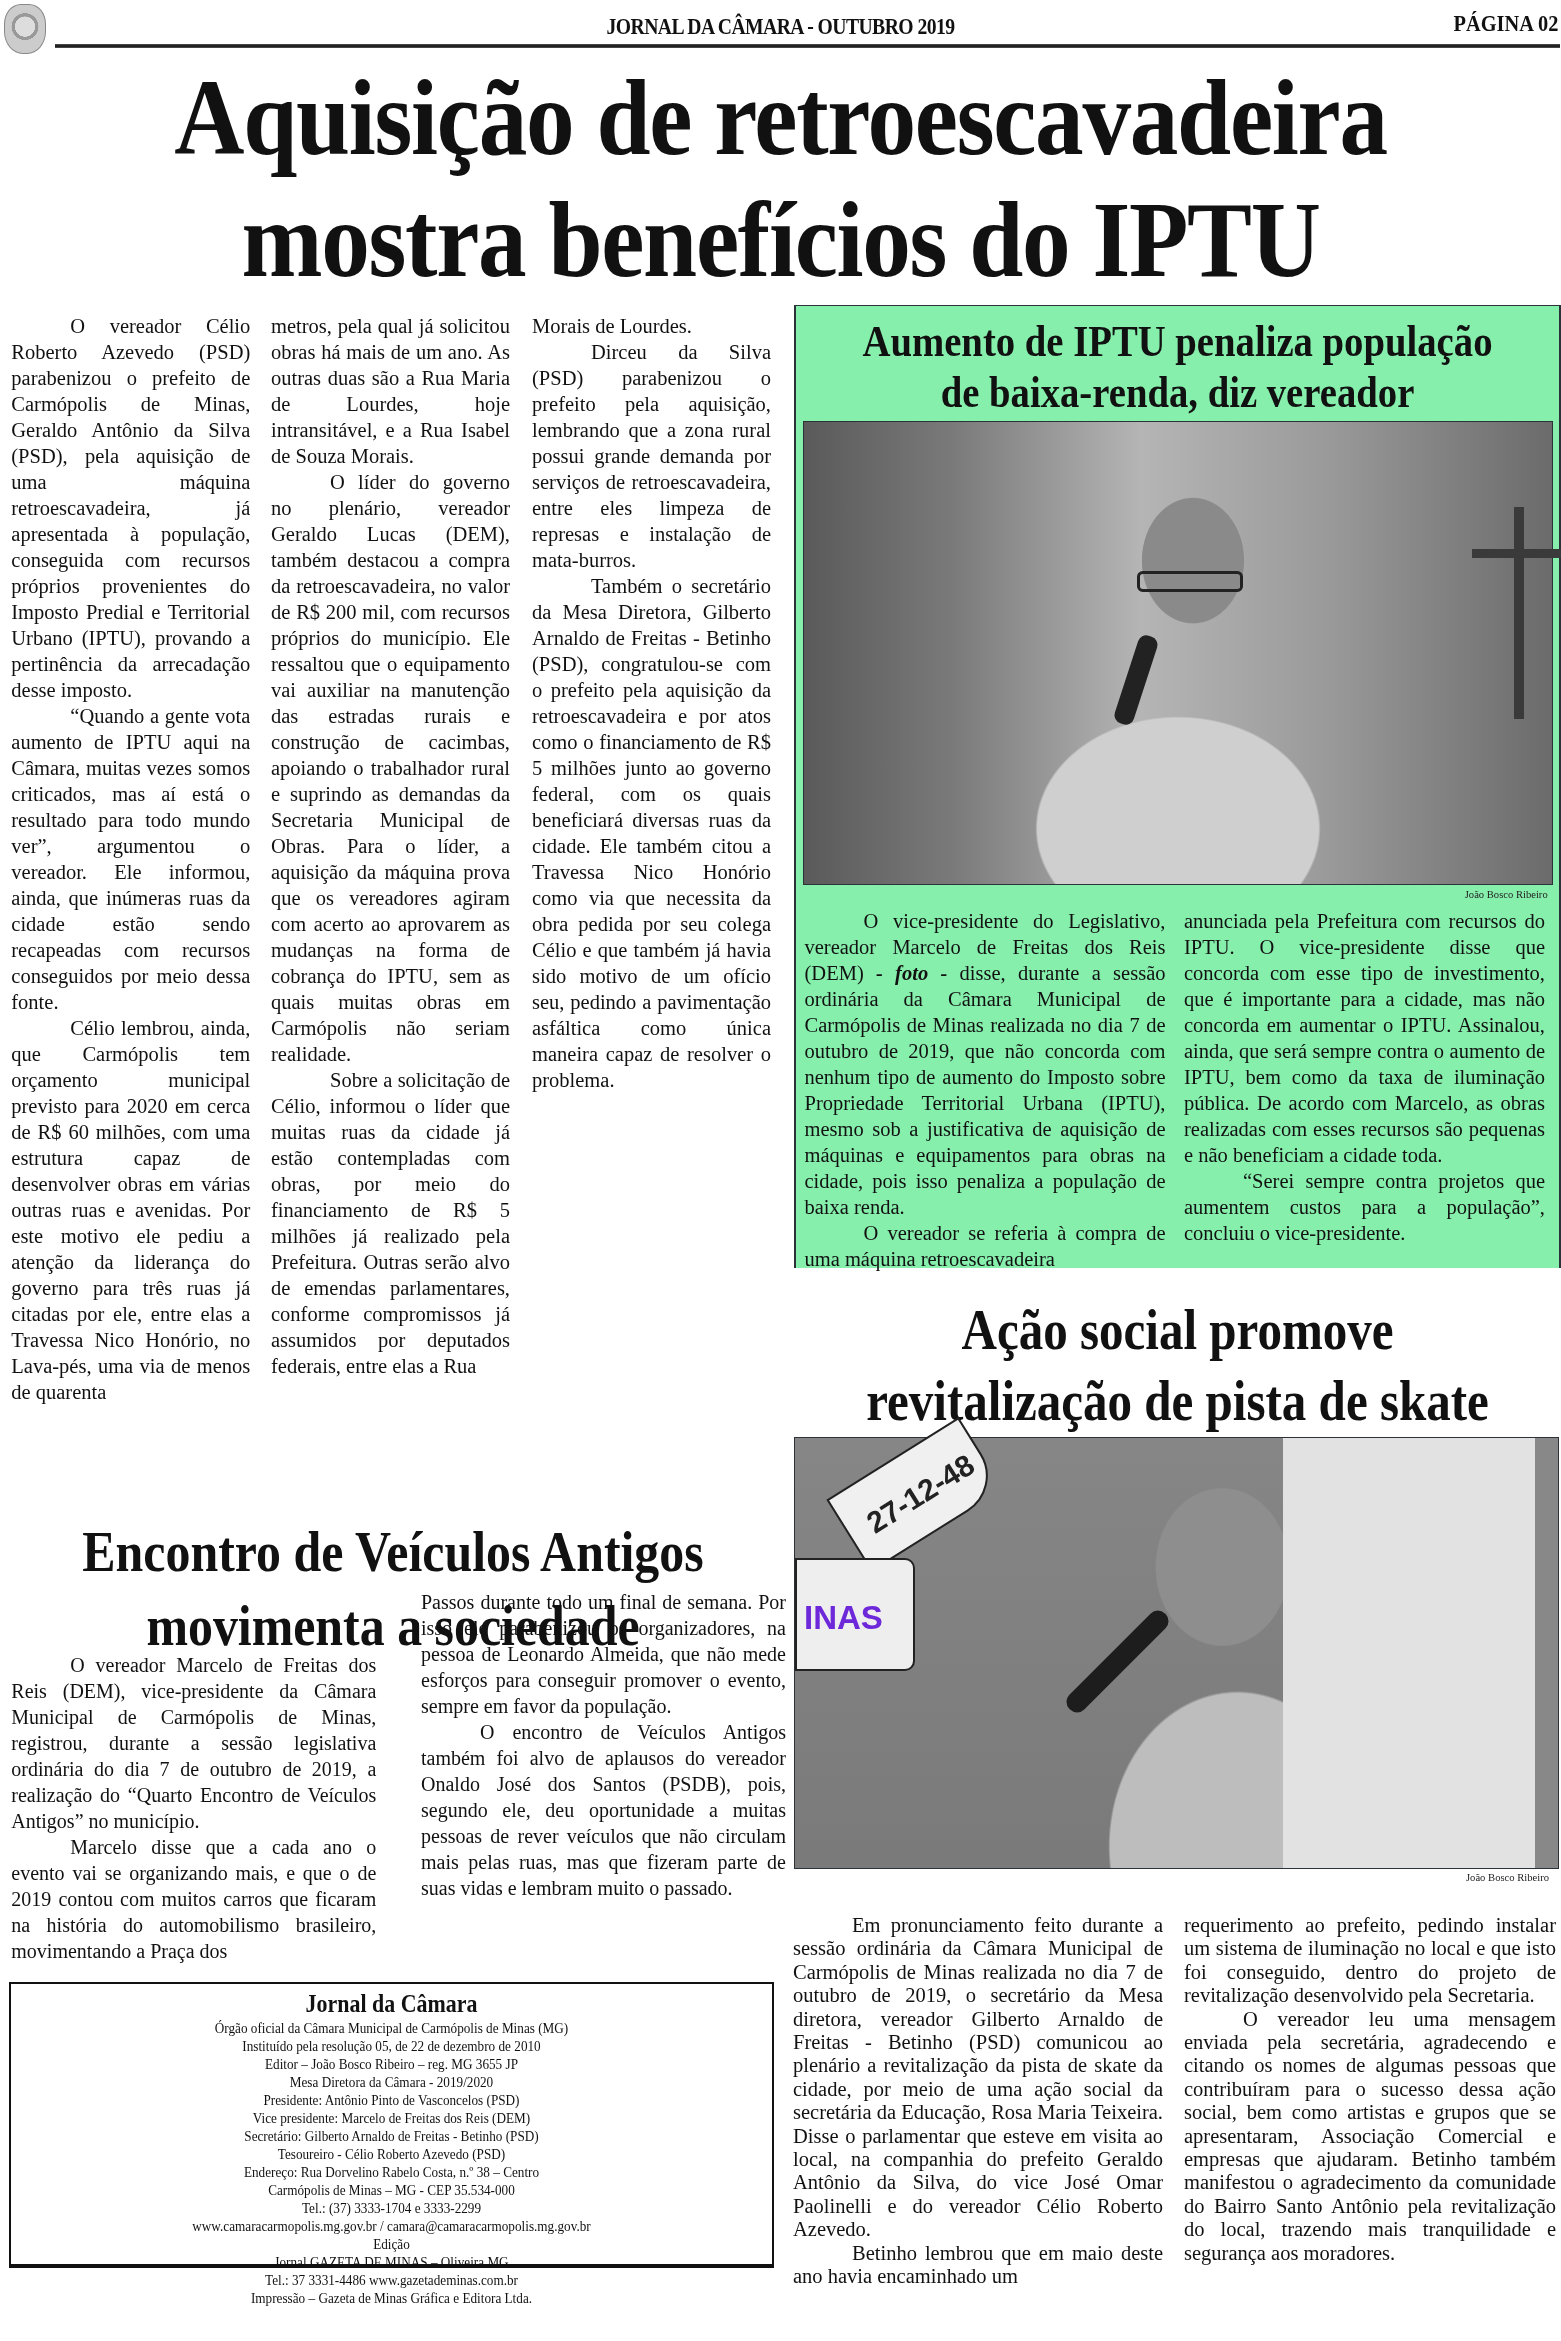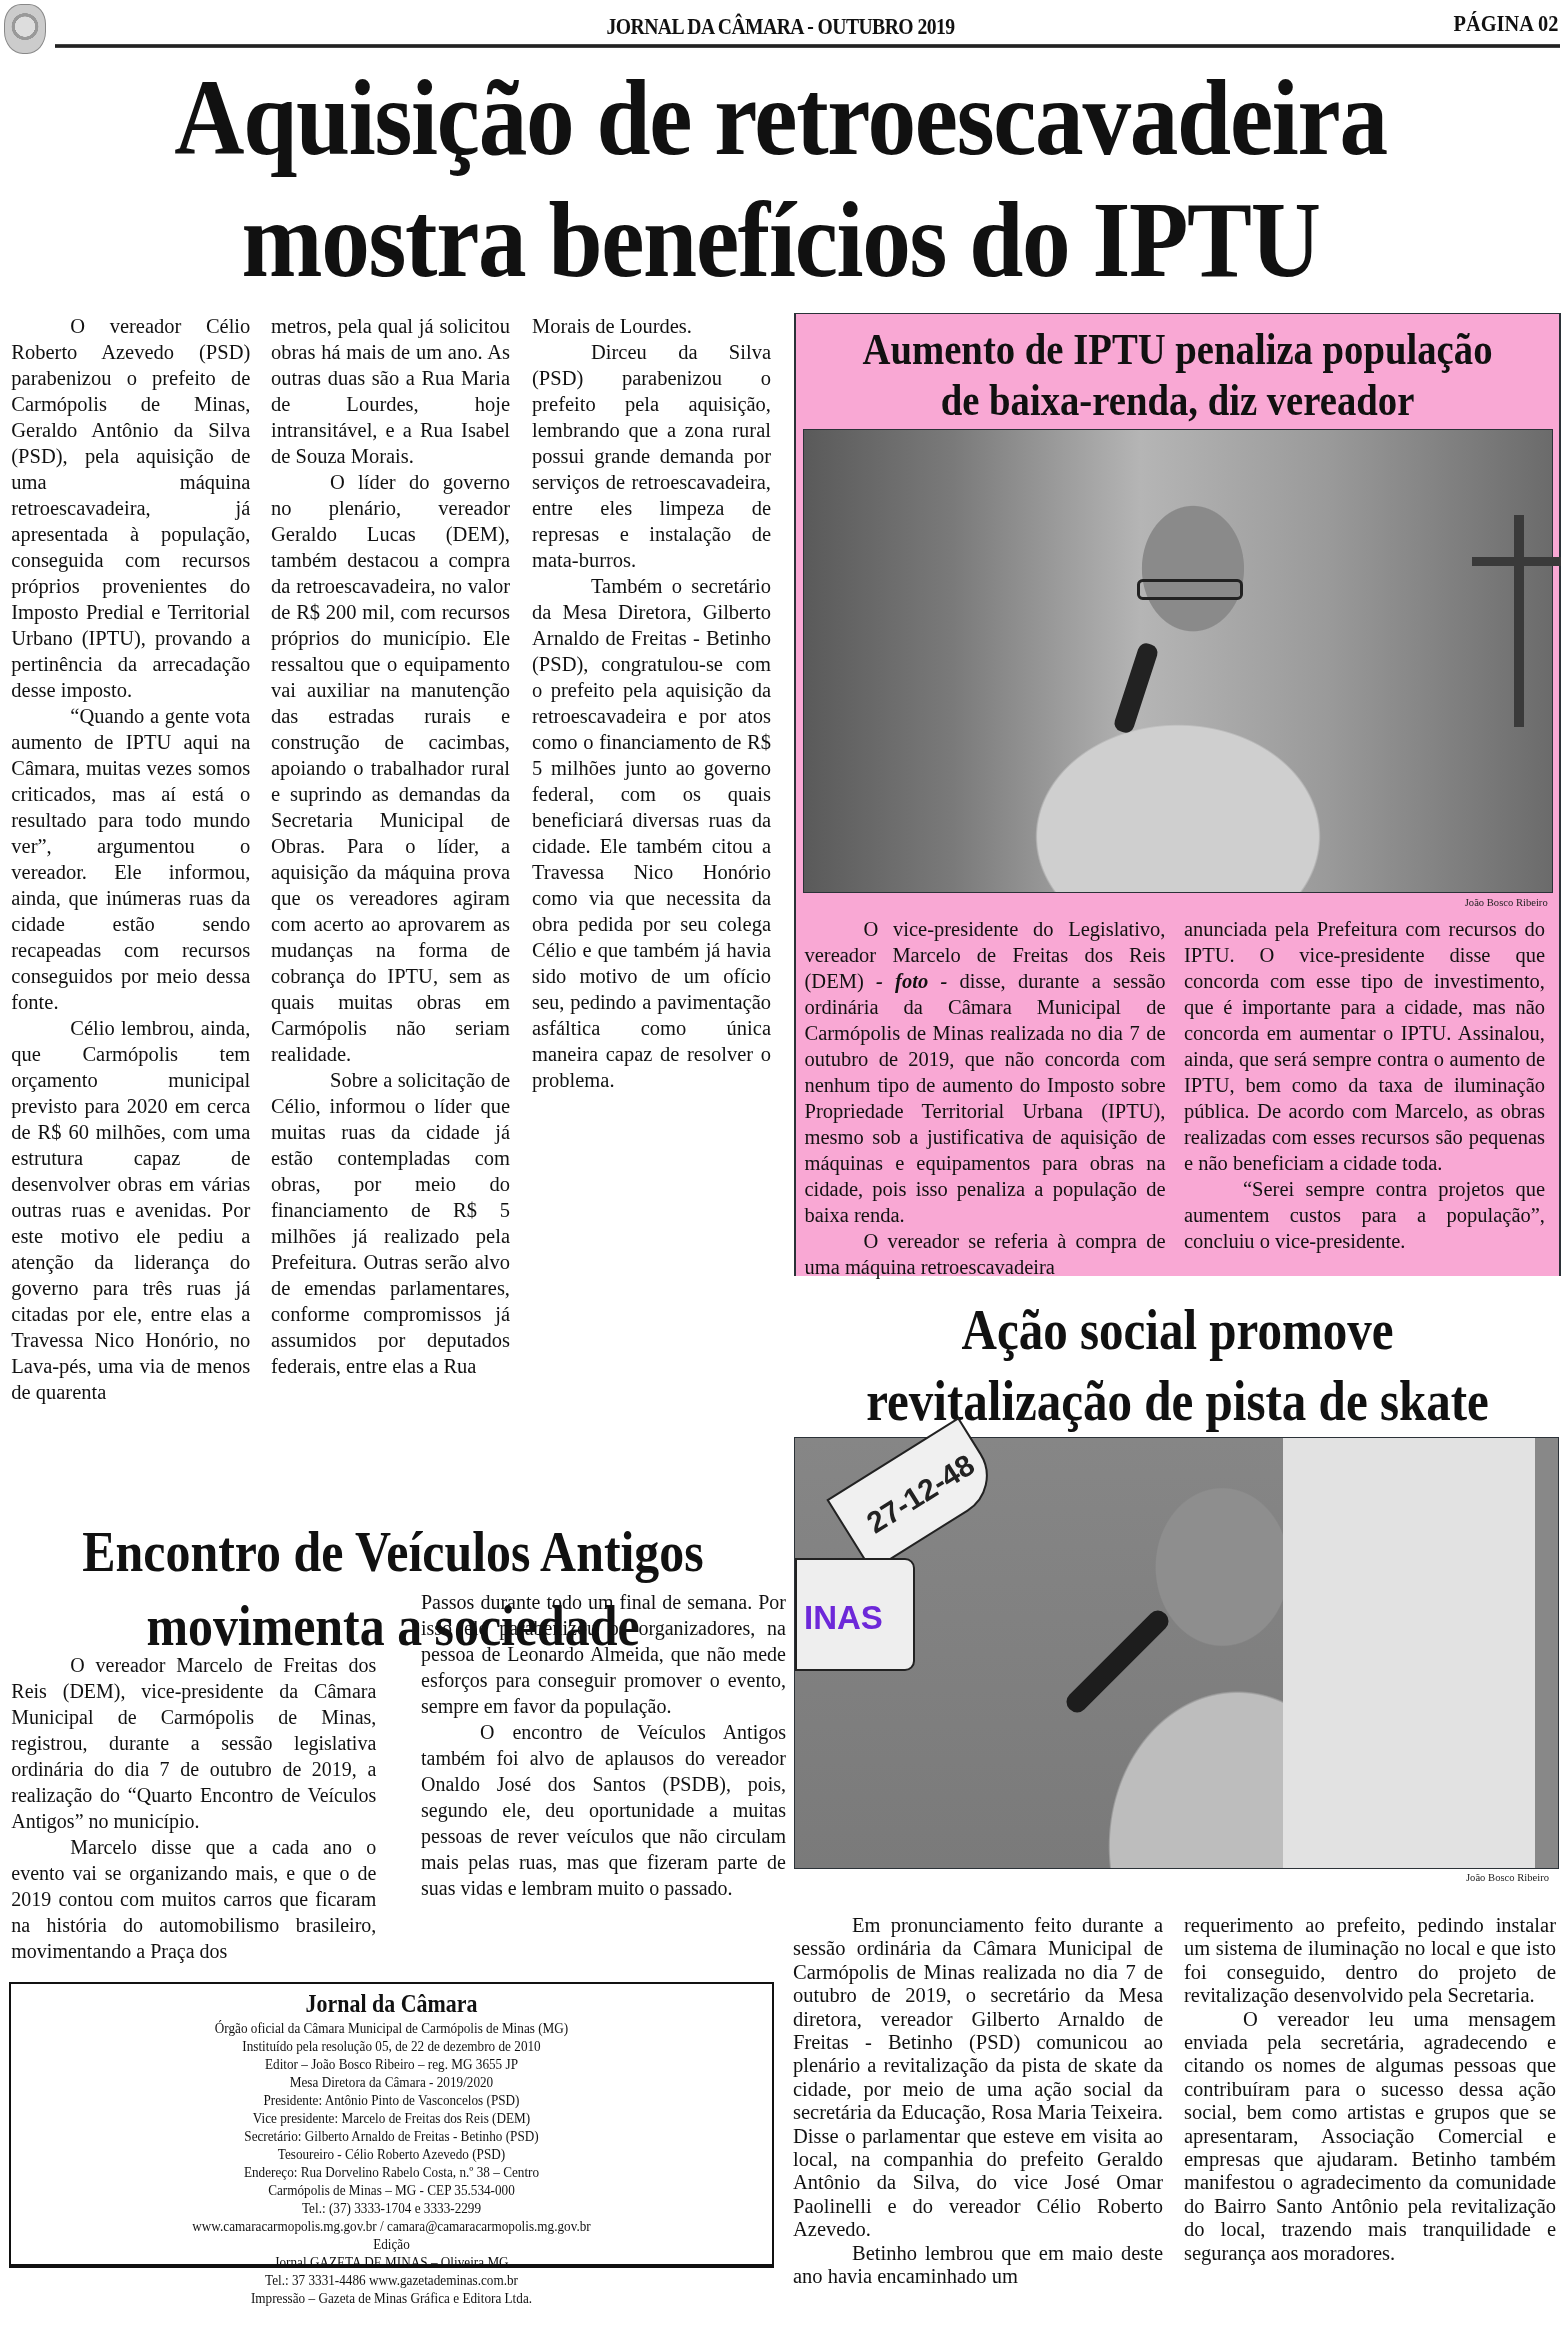--- a/index.html
+++ b/index.html
@@ -27,21 +27,21 @@
   
   .col { font-size: 20.5px; line-height: 26px; text-align: justify; hyphens: auto; }
   .col p { text-indent: 59px; }
   .col p.noind { text-indent: 0; }
 
   .c1 { left: 11.3px; top: 313px; width: 239px; }
   .c2 { left: 271px; top: 313px; width: 239px; }
   .c3 { left: 532px; top: 313px; width: 239px; }
 
   
-  .graybox { left: 794px; top: 313px; width: 767px; height: 963px; background: #f9a8d4;
+  .graybox { left: 794px; top: 305px; width: 767px; height: 963px; background: #86efac;
     border-left: 2.8px solid #2b3238; border-right: 2.8px solid #2b3238; border-top: 1.4px solid #2b3238; }
   .gb-title { position: absolute; left: 0; right: 0; top: 10px; text-align: center; font-weight: bold;
     font-size: 45px; line-height: 51px; }
   .gb-title span { display: block; transform: scaleX(0.86); }
   .photo1 { position: absolute; left: 7px; top: 115px; width: 750px; height: 464px;
     border: 1.4px solid #2b3238;
     background:
       radial-gradient(ellipse 92px 113px at 52% 30%, #8a8a8a 0 55%, transparent 56%),
       radial-gradient(ellipse 234px 184px at 50% 88%, #cfcfcf 0 60%, transparent 61%),
       linear-gradient(90deg, #5a5a5a 0%, #7a7a7a 20%, #b5b5b5 45%, #9a9a9a 70%, #6b6b6b 100%); }

